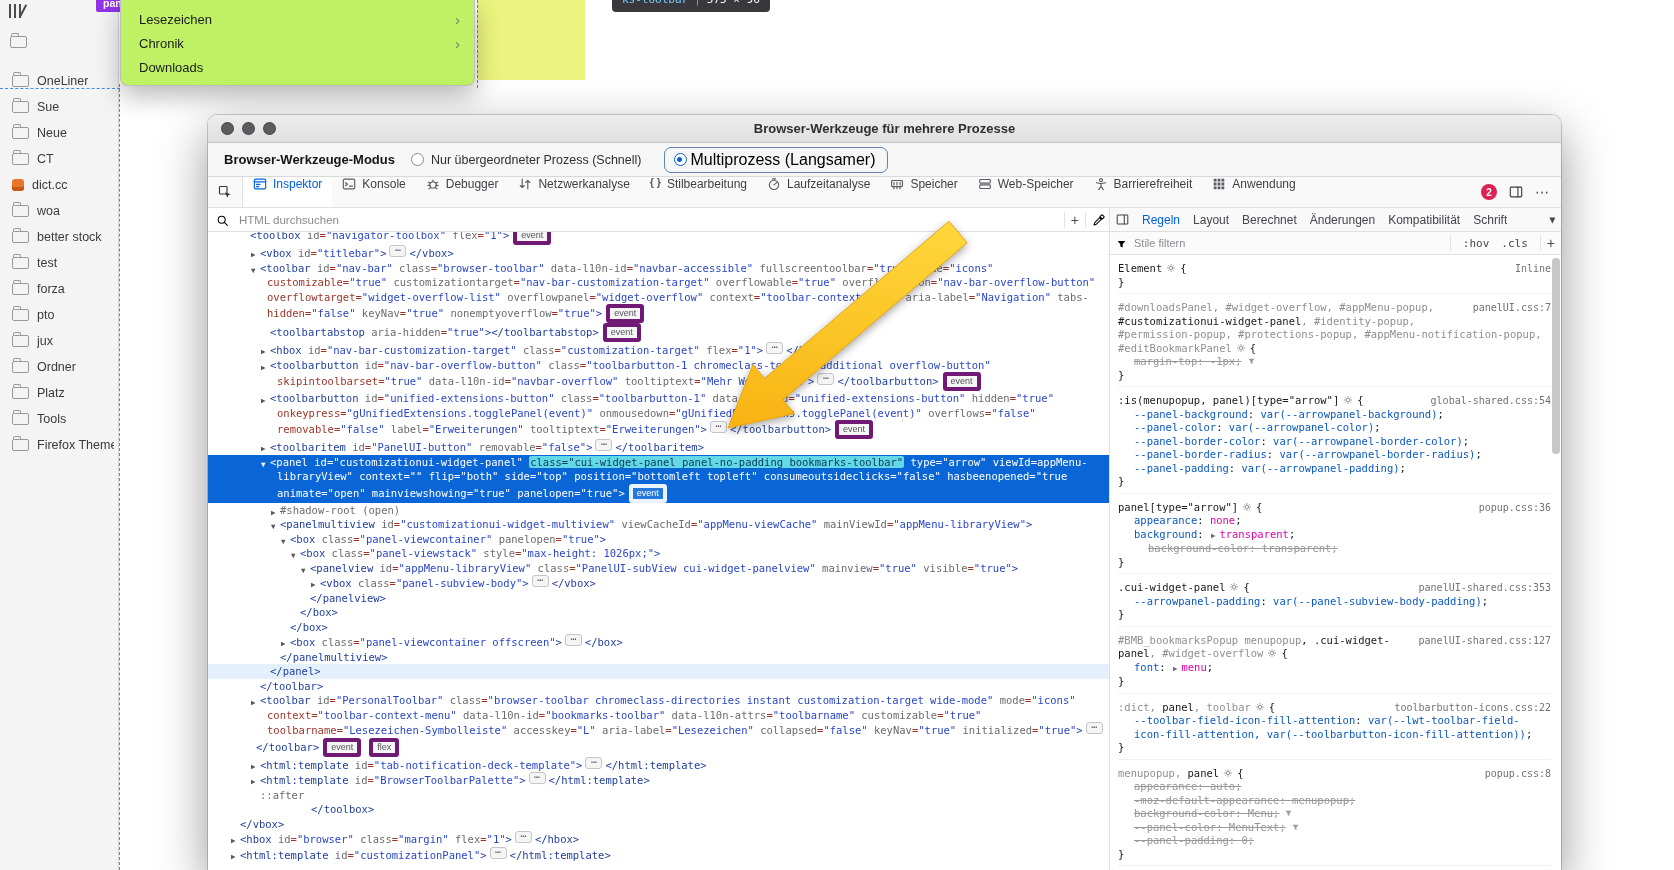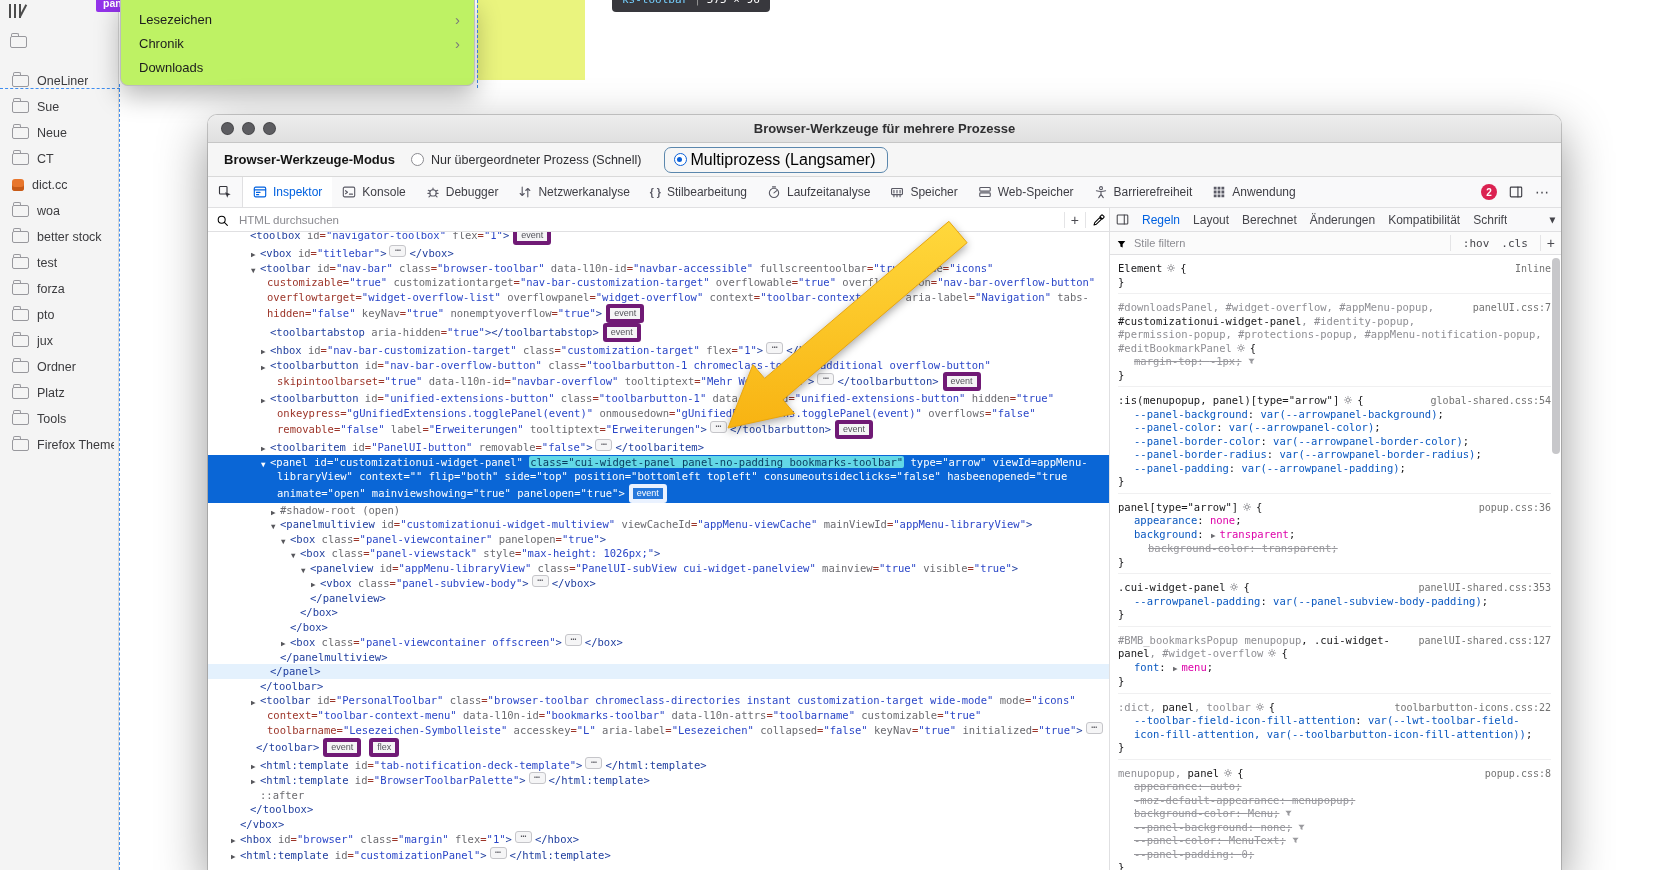--- a/index.html
+++ b/index.html
@@ -61,21 +61,21 @@
   .mode-opt{display:flex;align-items:center;gap:7px;font-size:12.5px;color:#2f2f33;white-space:nowrap}
   .radio{width:13px;height:13px;border-radius:50%;border:1.5px solid #8b8b90;background:#fff;box-sizing:border-box;position:relative;flex:none}
   .radio.on{border-color:#0a60d8}
   .radio.on::after{content:"";position:absolute;left:2.5px;top:2.5px;width:5px;height:5px;border-radius:50%;background:#0a60d8}
   .focus-box{display:flex;align-items:center;gap:4px;border:1.5px solid #5b87ad;border-radius:7px;
              padding:3px 12px 3px 9px;margin-left:6px}
 
   .tools-bar{height:30px;flex:none;background:#f9f9fa;border-bottom:1px solid #e0e0e2;display:flex;
              align-items:stretch;font-size:12px;color:#3e3e45}
   .pick-btn{width:34px;display:flex;align-items:center;justify-content:center;border-right:1px solid #e0e0e2;color:#35353c}
-  .tool-tab{display:flex;align-items:center;gap:6px;padding:0 10px;white-space:nowrap;color:#3e3e45}
+  .tool-tab{display:flex;gap:6px;padding:0 10px;white-space:nowrap;color:#3e3e45}
   .tool-tab .ico{color:#5b5b66}
   .tool-tab.active{background:#fff;color:#0061e0}
   .tool-tab.active .ico{color:#0061e0}
   .tools-spacer{flex:1}
   .tools-right{display:flex;align-items:center;gap:12px;padding-right:12px}
   .err-badge{width:16px;height:16px;border-radius:8px;background:#db2251;color:#fff;font-size:10px;
              font-weight:bold;display:flex;align-items:center;justify-content:center}
   .glyph-ico{font-size:14px;color:#4a4a50;line-height:1}
 
   .insp-header{height:24px;flex:none;border-bottom:1px solid #e0e0e2;display:flex;box-sizing:border-box}
@@ -400,21 +400,21 @@
         <div class="mline" style="padding-left: 72px;"><span class="tk-t">&lt;/panelmultiview</span><span class="tk-t">&gt;</span></div>
         <div class="mline mhov" style="padding-left: 62px;"><span class="tk-t">&lt;/panel</span><span class="tk-t">&gt;</span></div>
         <div class="mline" style="padding-left: 52px;"><span class="tk-t">&lt;/toolbar</span><span class="tk-t">&gt;</span></div>
         <div class="mline" style="padding-left: 52px;"><span class="twisty" style="left: 43px;">▶</span><span class="tk-t">&lt;toolbar</span><span class="tk-p"> id</span><span class="tk-a">=</span><span class="tk-v">"PersonalToolbar"</span><span class="tk-p"> class</span><span class="tk-a">=</span><span class="tk-v">"browser-toolbar chromeclass-directories instant customization-target wide-mode"</span><span class="tk-p"> mode</span><span class="tk-a">=</span><span class="tk-v">"icons"</span></div>
         <div class="mline" style="padding-left: 59px;"><span class="tk-a">context</span><span class="tk-a">=</span><span class="tk-v">"toolbar-context-menu"</span><span class="tk-p"> data-l10n-id</span><span class="tk-a">=</span><span class="tk-v">"bookmarks-toolbar"</span><span class="tk-p"> data-l10n-attrs</span><span class="tk-a">=</span><span class="tk-v">"toolbarname"</span><span class="tk-p"> customizable</span><span class="tk-a">=</span><span class="tk-v">"true"</span></div>
         <div class="mline" style="padding-left: 59px;"><span class="tk-a">toolbarname</span><span class="tk-a">=</span><span class="tk-v">"Lesezeichen-Symbolleiste"</span><span class="tk-p"> accesskey</span><span class="tk-a">=</span><span class="tk-v">"L"</span><span class="tk-p"> aria-label</span><span class="tk-a">=</span><span class="tk-v">"Lesezeichen"</span><span class="tk-p"> collapsed</span><span class="tk-a">=</span><span class="tk-v">"false"</span><span class="tk-p"> keyNav</span><span class="tk-a">=</span><span class="tk-v">"true"</span><span class="tk-p"> initialized</span><span class="tk-a">=</span><span class="tk-v">"true"</span><span class="tk-t">&gt;</span><span class="more"></span></div>
         <div class="mline" style="padding-left: 48px;"><span class="tk-t">&lt;/toolbar</span><span class="tk-t">&gt;</span><span class="badge">event</span><span class="badge">flex</span></div>
         <div class="mline" style="padding-left: 52px;"><span class="twisty" style="left: 43px;">▶</span><span class="tk-t">&lt;html:template</span><span class="tk-p"> id</span><span class="tk-a">=</span><span class="tk-v">"tab-notification-deck-template"</span><span class="tk-t">&gt;</span><span class="more"></span><span class="tk-t">&lt;/html:template</span><span class="tk-t">&gt;</span></div>
         <div class="mline" style="padding-left: 52px;"><span class="twisty" style="left: 43px;">▶</span><span class="tk-t">&lt;html:template</span><span class="tk-p"> id</span><span class="tk-a">=</span><span class="tk-v">"BrowserToolbarPalette"</span><span class="tk-t">&gt;</span><span class="more"></span><span class="tk-t">&lt;/html:template</span><span class="tk-t">&gt;</span></div>
         <div class="mline" style="padding-left: 52px;"><span class="tk-p">::after</span></div>
-        <div class="mline" style="padding-left: 42px;"><span class="tk-t">&lt;/toolbox</span><span class="tk-t">&gt;</span></div>
+        <div class="mline" style="padding-left: 59px; margin-left: 44px;"><span class="tk-t">&lt;/toolbox</span><span class="tk-t">&gt;</span></div>
         <div class="mline" style="padding-left: 32px;"><span class="tk-t">&lt;/vbox</span><span class="tk-t">&gt;</span></div>
         <div class="mline" style="padding-left: 32px;"><span class="twisty" style="left: 23px;">▶</span><span class="tk-t">&lt;hbox</span><span class="tk-p"> id</span><span class="tk-a">=</span><span class="tk-v">"browser"</span><span class="tk-p"> class</span><span class="tk-a">=</span><span class="tk-v">"margin"</span><span class="tk-p"> flex</span><span class="tk-a">=</span><span class="tk-v">"1"</span><span class="tk-t">&gt;</span><span class="more"></span><span class="tk-t">&lt;/hbox</span><span class="tk-t">&gt;</span></div>
         <div class="mline" style="padding-left: 32px;"><span class="twisty" style="left: 23px;">▶</span><span class="tk-t">&lt;html:template</span><span class="tk-p"> id</span><span class="tk-a">=</span><span class="tk-v">"customizationPanel"</span><span class="tk-t">&gt;</span><span class="more"></span><span class="tk-t">&lt;/html:template</span><span class="tk-t">&gt;</span></div>
       </div>
     <div class="rules-pane">
       <div class="filter-row">
         <span id="filter-ico"><span class="ico"><svg viewBox="0 0 16 16" width="11" height="11" fill="none" stroke="currentColor" stroke-width="1.3" stroke-linecap="round" stroke-linejoin="round">
                 <path d="M2.5 3h11L9.7 7.6v4.9l-3.4-1.7V7.6z" fill="currentColor" stroke="none"></path>
               </svg></span></span>
         <input placeholder="Stile filtern" style="">
@@ -530,23 +530,20 @@
                     <circle cx="8" cy="8" r="2.6"></circle>
                     <path d="M8 4V2.2M8 13.8V12M4 8H2.2M13.8 8H12M5.2 5.2L3.9 3.9M10.8 10.8l1.3 1.3M10.8 5.2l1.3-1.3M5.2 10.8l-1.3 1.3"></path>
                   </svg></span><span class="brace">{</span></span>
               <a class="src-link">popup.css:8</a>
             </div>
             <div class="decl strike"><span class="pn">appearance</span>: <span class="pv">auto</span>;</div>
             <div class="decl strike"><span class="pn">-moz-default-appearance</span>: <span class="pv">menupopup</span>;</div>
             <div class="decl strike"><span class="pn">background-color</span>: <span class="pv">Menu</span>;<span class="ico funnel-inline"><svg viewBox="0 0 16 16" width="9" height="9" fill="none" stroke="currentColor" stroke-width="1.3" stroke-linecap="round" stroke-linejoin="round">
                   <path d="M2.5 3h11L9.7 7.6v4.9l-3.4-1.7V7.6z" fill="currentColor" stroke="none"></path>
                 </svg></span></div>
-            <div class="decl strike"><span class="pn">--panel-background</span>: <span class="pv">none</span>;<span class="ico funnel-inline"><svg viewBox="0 0 16 16" width="9" height="9" fill="none" stroke="currentColor" stroke-width="1.3" stroke-linecap="round" stroke-linejoin="round">
-                  <path d="M2.5 3h11L9.7 7.6v4.9l-3.4-1.7V7.6z" fill="currentColor" stroke="none"></path>
-                </svg></span></div>
             <div class="decl strike"><span class="pn">--panel-color</span>: <span class="pv">MenuText</span>;<span class="ico funnel-inline"><svg viewBox="0 0 16 16" width="9" height="9" fill="none" stroke="currentColor" stroke-width="1.3" stroke-linecap="round" stroke-linejoin="round">
                   <path d="M2.5 3h11L9.7 7.6v4.9l-3.4-1.7V7.6z" fill="currentColor" stroke="none"></path>
                 </svg></span></div>
             <div class="decl strike"><span class="pn">--panel-padding</span>: <span class="pv">0</span>;</div>
             <div class="close-brace">}</div>
           </div>
         </div>
     </div>
   </div>
 </div>

